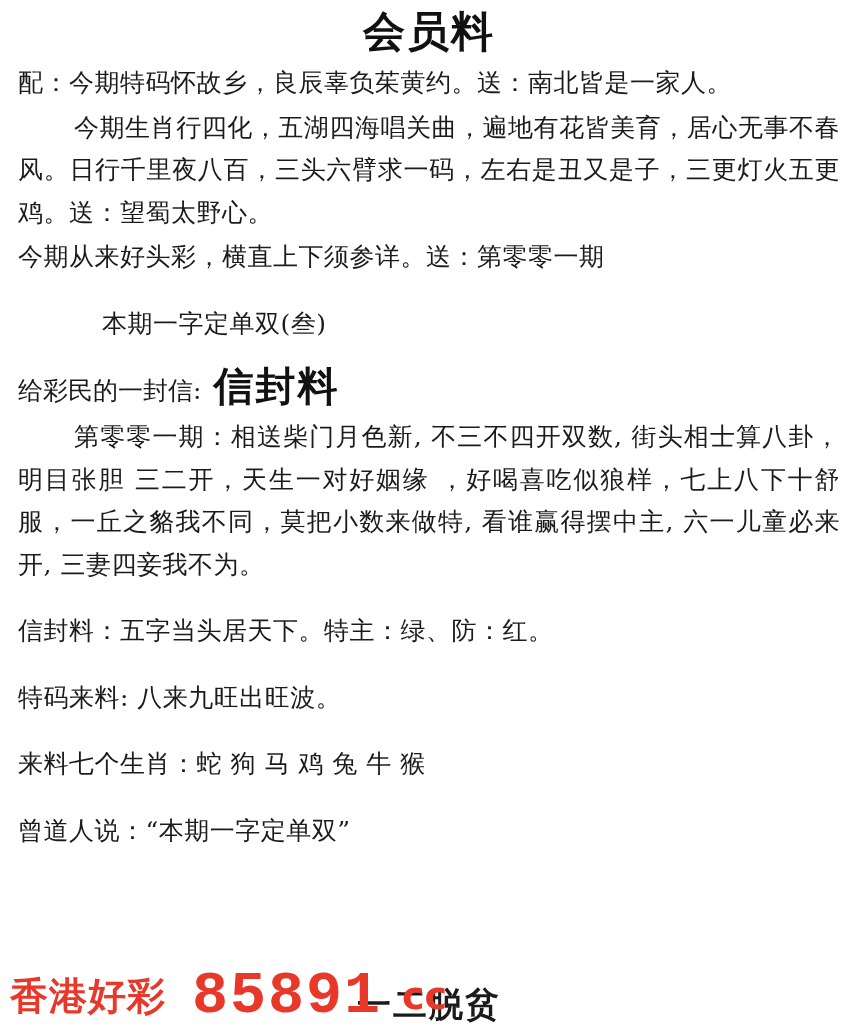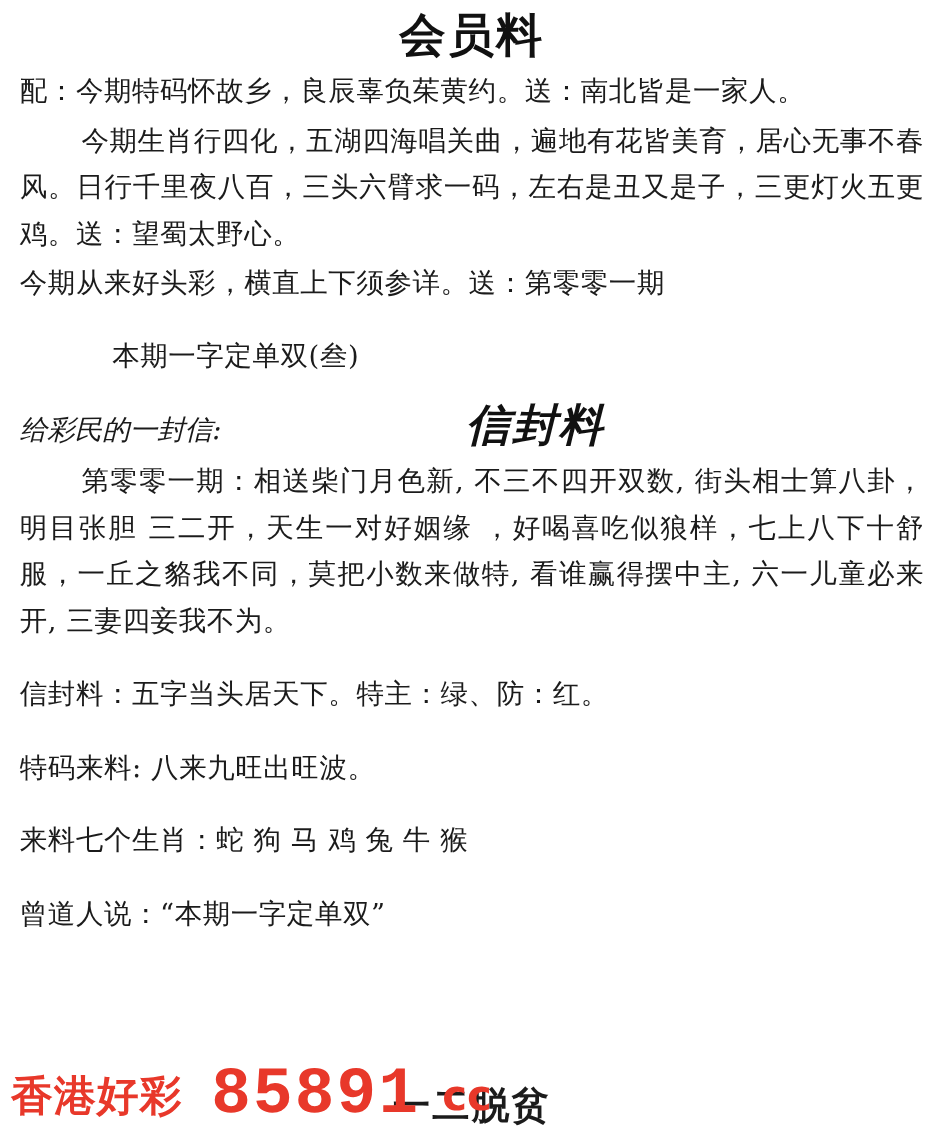--- a/index.html
+++ b/index.html
@@ -48,31 +48,29 @@
   }
   .indent1 { text-indent: 56px; }
   .indent2 { text-indent: 84px; }
   .small-gap { margin-top: 24px; }
   .row-inline {
     display: flex;
     align-items: flex-end;
     gap: 12px;
     margin-top: 14px;
     margin-bottom: 2px;
-    font-style: italic;
   }
   .row-inline .lead {
     font-size: 25px;
     line-height: 1.4;
     padding-bottom: 6px;
     white-space: nowrap;
   }
   .row-inline .heading-2 {
     flex: 1;
-    text-align: center;
     padding-right: 80px;
   }
   .watermark {
     position: absolute;
     left: 0;
     right: 0;
     bottom: 0;
     height: 72px;
     display: flex;
     align-items: center;

